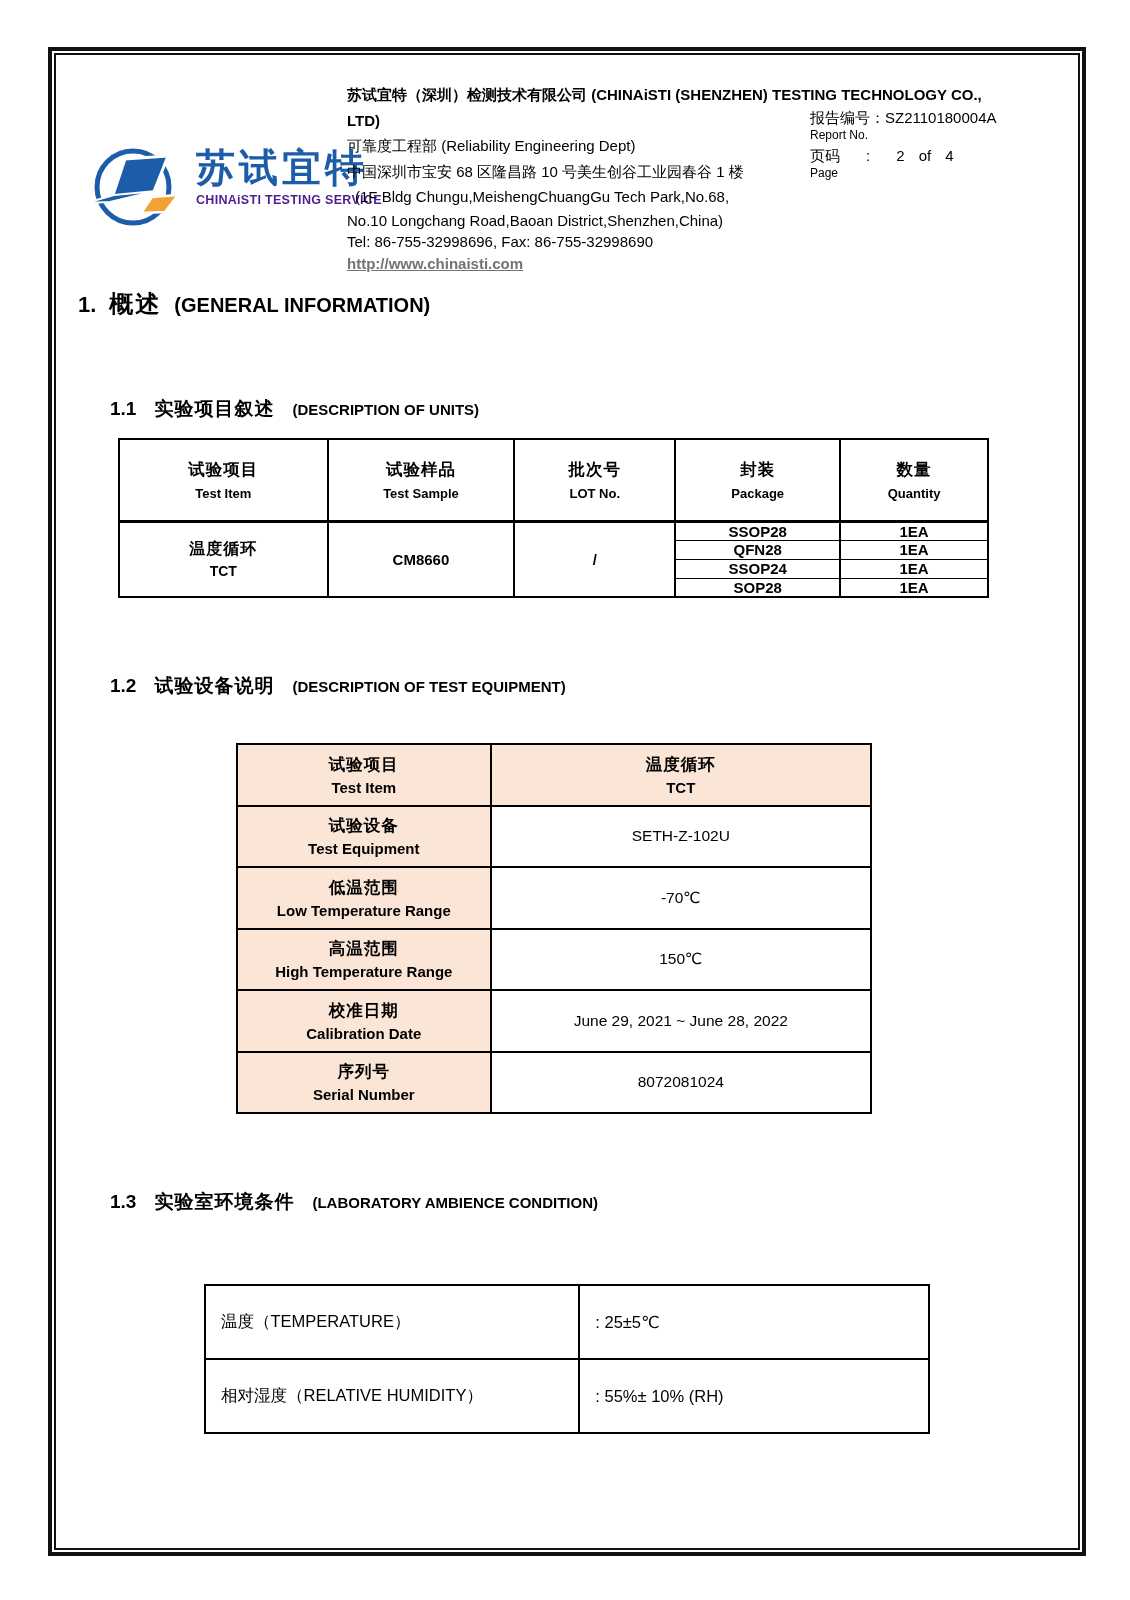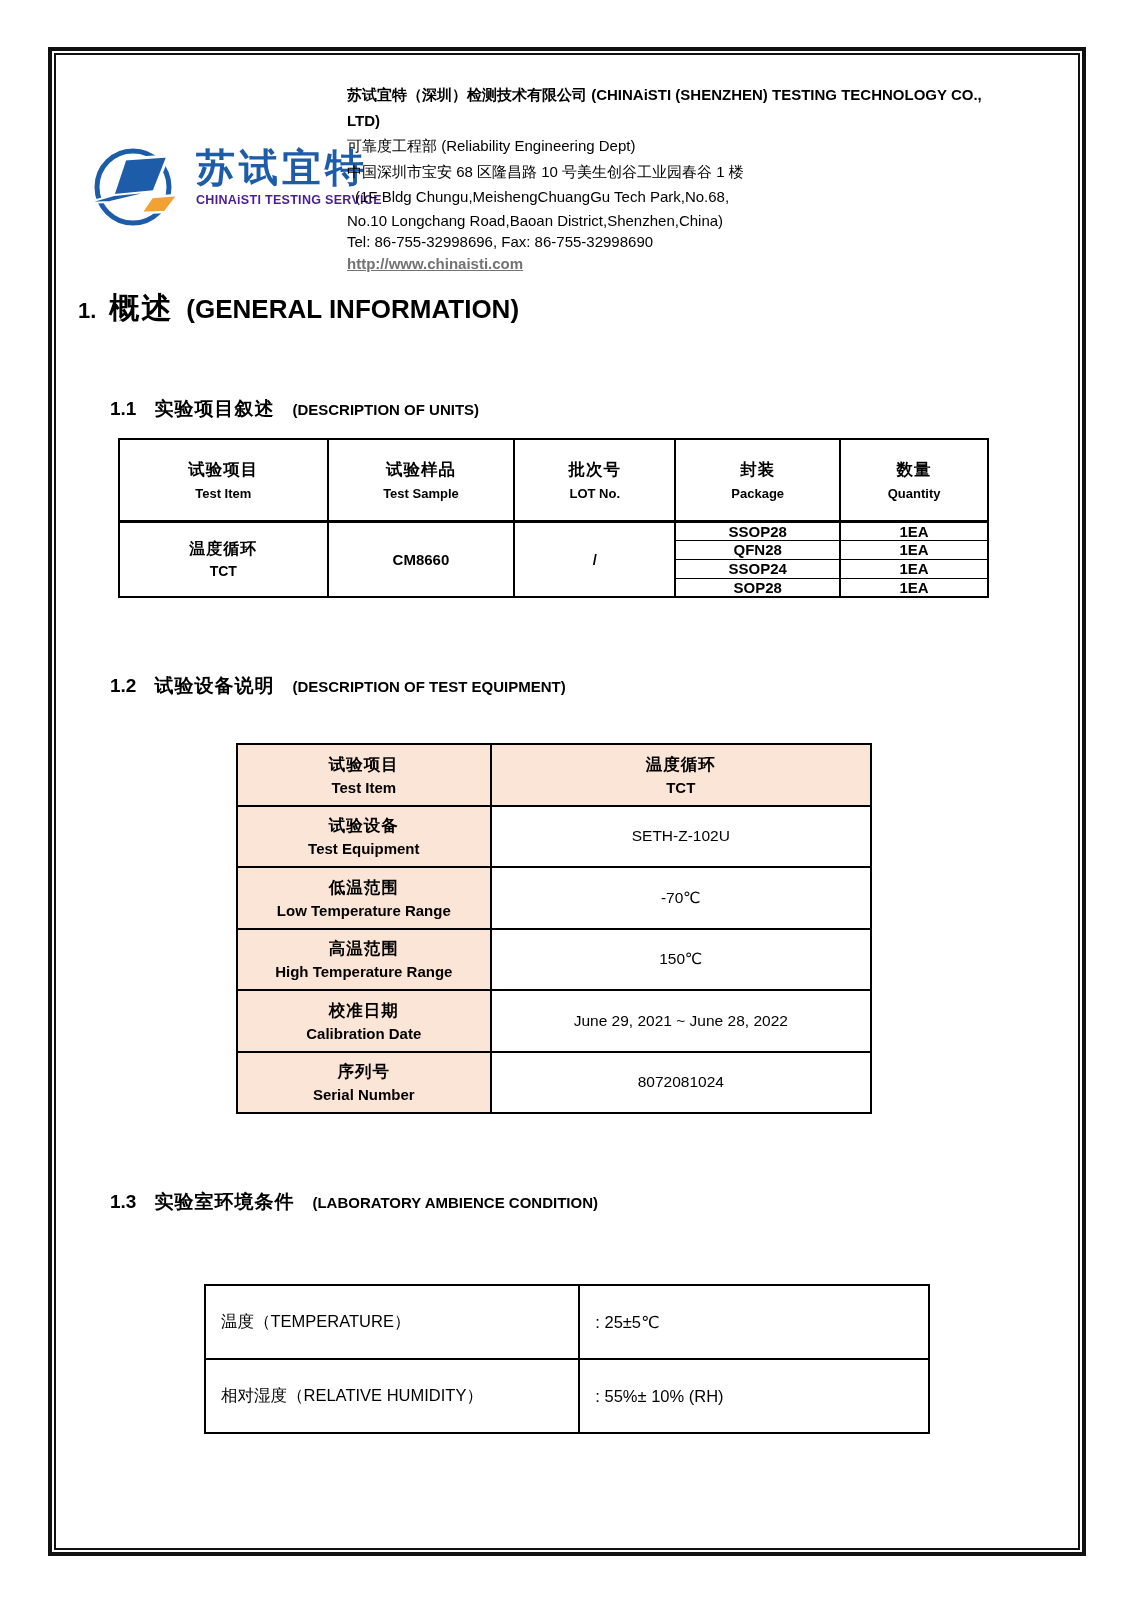--- a/index.html
+++ b/index.html
@@ -27,22 +27,22 @@
   .report-info { position: absolute; left: 810px; top: 107px; font-size: 15px; }
   .report-info .sub { font-size: 12px; line-height: 15px; }
   .report-row { display: flex; white-space: pre; line-height: 21px; }
   .page-row { display: flex; white-space: pre; line-height: 21px; margin-top: 2px; }
   .page-row .colon { margin: 0 26px; }
   .page-row .val { word-spacing: 10px; }
 
   
   .sec1 { position: absolute; left: 78px; top: 288px; font-weight: bold; display: flex; align-items: baseline; gap: 13px; }
   .sec1 .num { font-size: 22px; }
-  .sec1 .cn { font-size: 30px; letter-spacing: 2px; }
-  .sec1 .en { font-size: 26px; }
+  .sec1 .cn { font-size: 24px; letter-spacing: 2px; }
+  .sec1 .en { font-size: 20px; }
   .h2 { position: absolute; font-weight: bold; display: flex; align-items: baseline; gap: 18px; }
   .h2 .num { font-size: 19px; }
   .h2 .cn { font-size: 19px; letter-spacing: 1px; }
   .h2 .en { font-size: 15px; }
   #h11 { left: 110px; top: 396px; }
   #h12 { left: 110px; top: 673px; }
   #h13 { left: 110px; top: 1189px; }
 
   table { border-collapse: collapse; width: 100%; table-layout: fixed; }
 
@@ -97,20 +97,33 @@
     <div class="bold">苏试宜特（深圳）检测技术有限公司  (CHINAiSTI (SHENZHEN) TESTING TECHNOLOGY CO.,</div>
     <div class="bold">LTD)</div>
     <div>可靠度工程部  (Reliability Engineering Dept)</div>
     <div>中国深圳市宝安 68 区隆昌路 10 号美生创谷工业园春谷 1 楼</div>
     <div style="padding-left:8px">(1F Bldg Chungu,MeishengChuangGu Tech Park,No.68,</div>
     <div class="tight">No.10 Longchang Road,Baoan District,Shenzhen,China)</div>
     <div class="tight">Tel: 86-755-32998696, Fax: 86-755-32998690</div>
     <div class="tight"><a class="weblink">http://www.chinaisti.com</a></div>
   </div>
 
+  <div class="report-info">
+    <div class="report-row">
+      <span>报告编号：</span>
+      <span>SZ2110180004A</span>
+    </div>
+    <div class="sub">Report No.</div>
+    <div class="page-row">
+      <span>页码</span>
+      <span class="colon">:</span>
+      <span class="val">2 of 4</span>
+    </div>
+    <div class="sub">Page</div>
+  </div>
 
   <div class="sec1">
     <span class="num">1.</span>
     <span class="cn">概述</span>
     <span class="en">(GENERAL INFORMATION)</span>
   </div>
 
   <div class="h2" id="h11">
     <span class="num">1.1</span>
     <span class="cn">实验项目叙述</span>

